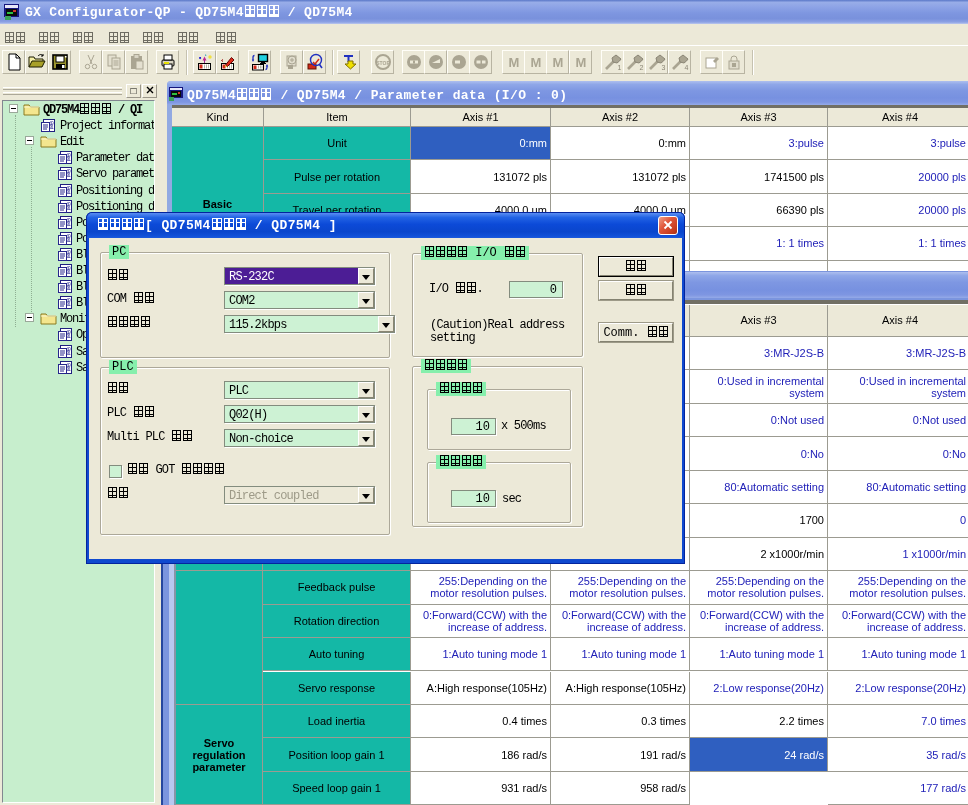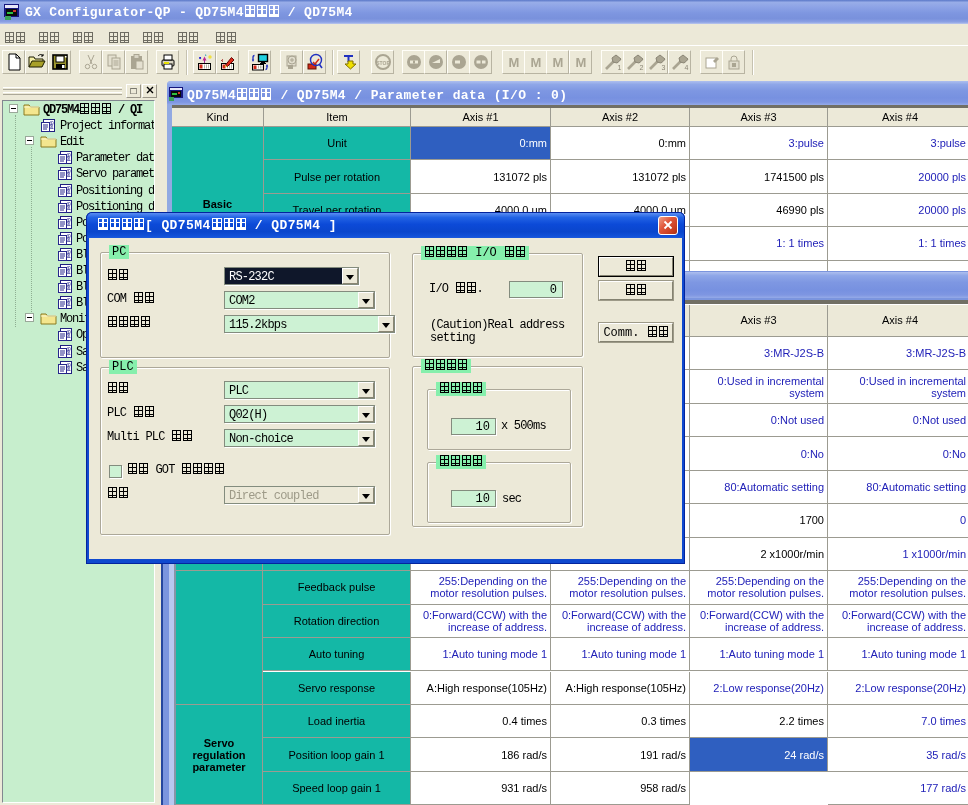--- a/index.html
+++ b/index.html
@@ -530,21 +530,21 @@
         <div>20000 pls</div>
       </div>
       <div class="cell lbl" style="left:103px;top:112.80000000000001px;width:147px;height:33.4px;">Travel per rotation</div>
       <div class="cell val " style="left:250px;top:112.80000000000001px;width:140px;height:33.4px;">
         <div>4000.0 µm</div>
       </div>
       <div class="cell val " style="left:390px;top:112.80000000000001px;width:139px;height:33.4px;">
         <div>4000.0 µm</div>
       </div>
       <div class="cell val " style="left:529px;top:112.80000000000001px;width:138px;height:33.4px;">
-        <div>46990 pls</div>
+        <div>66390 pls</div>
       </div>
       <div class="cell val bluetx" style="left:667px;top:112.80000000000001px;width:145px;height:33.4px;padding-right:6px;">
         <div>20000 pls</div>
       </div>
       <div class="cell lbl" style="left:103px;top:146.20000000000002px;width:147px;height:33.4px;"></div>
       <div class="cell val " style="left:250px;top:146.20000000000002px;width:140px;height:33.4px;">
         <div></div>
       </div>
       <div class="cell val " style="left:390px;top:146.20000000000002px;width:139px;height:33.4px;">
         <div></div>
@@ -797,21 +797,21 @@
       <span class="dlbl" style="left:18px;top:144px"><span class="cj"></span><span class="cj"></span></span>
       <span class="dlbl" style="left:18px;top:168px">PLC <span class="cj"></span><span class="cj"></span></span>
       <span class="dlbl" style="left:18px;top:192px">Multi PLC <span class="cj"></span><span class="cj"></span></span>
       <span class="dlbl" style="left:38px;top:225px"><span class="cj"></span><span class="cj"></span> GOT <span class="cj"></span><span class="cj"></span><span class="cj"></span><span class="cj"></span></span>
       <span class="dlbl" style="left:18px;top:249px"><span class="cj"></span><span class="cj"></span></span>
       <span class="dlbl" style="left:340px;top:44px">I/O <span class="cj"></span><span class="cj"></span>.</span>
       <span class="dlbl" style="left:341px;top:80px">(Caution)Real address</span>
       <span class="dlbl" style="left:341px;top:93px">setting</span>
       <span class="dlbl" style="left:412px;top:181px">x 500ms</span>
       <span class="dlbl" style="left:413px;top:254px">sec</span>
-      <div class="combo" style="left:135px;top:29px;width:135px;background:#0f172a;">
+      <div class="combo" style="left:135px;top:29px;width:151px;background:#4c1d95;">
         <span class="ctext"><span style="color:#fff">RS-232C</span></span>
         <span class="carr"></span>
       </div>
       <div class="combo" style="left:135px;top:53px;width:151px;">
         <span class="ctext">COM2</span>
         <span class="carr"></span>
       </div>
       <div class="combo" style="left:135px;top:77px;width:171px;">
         <span class="ctext">115.2kbps</span>
         <span class="carr"></span>

